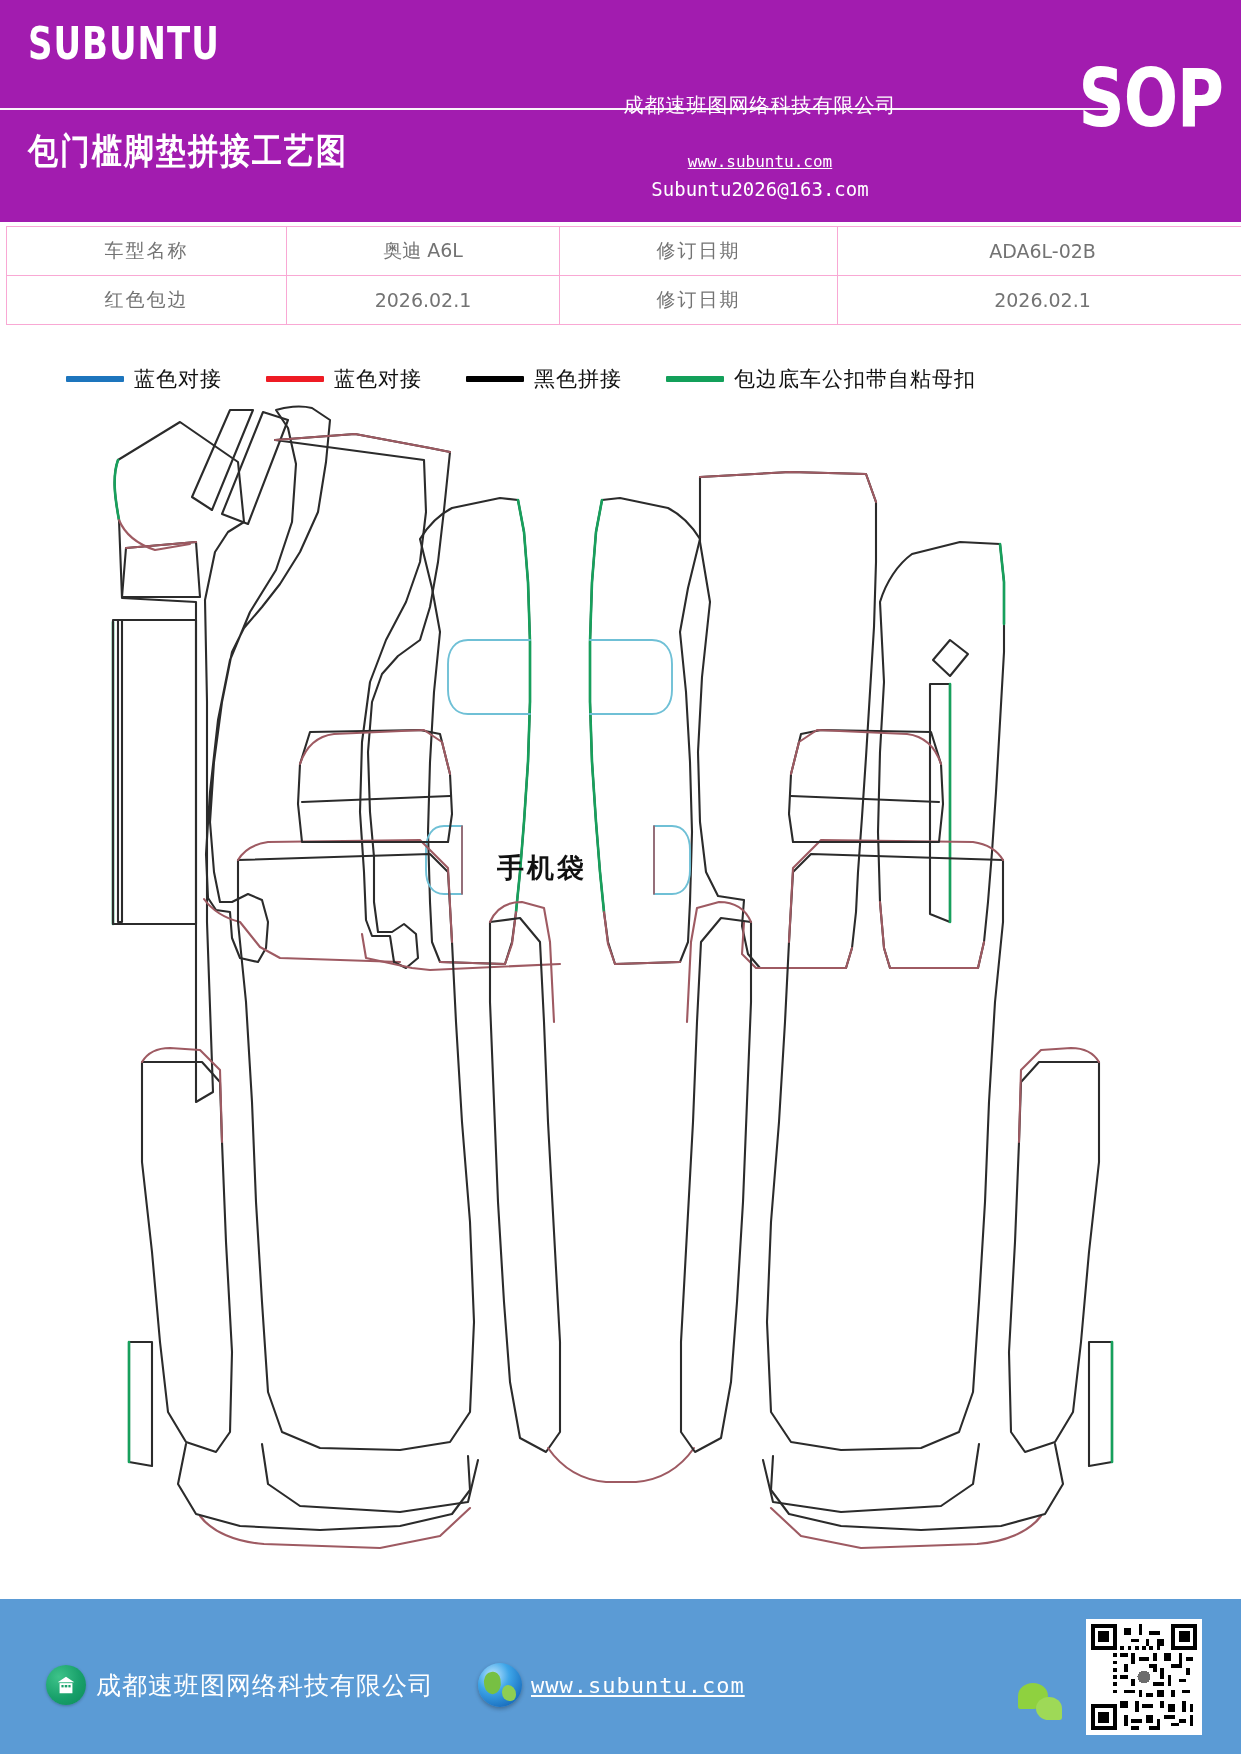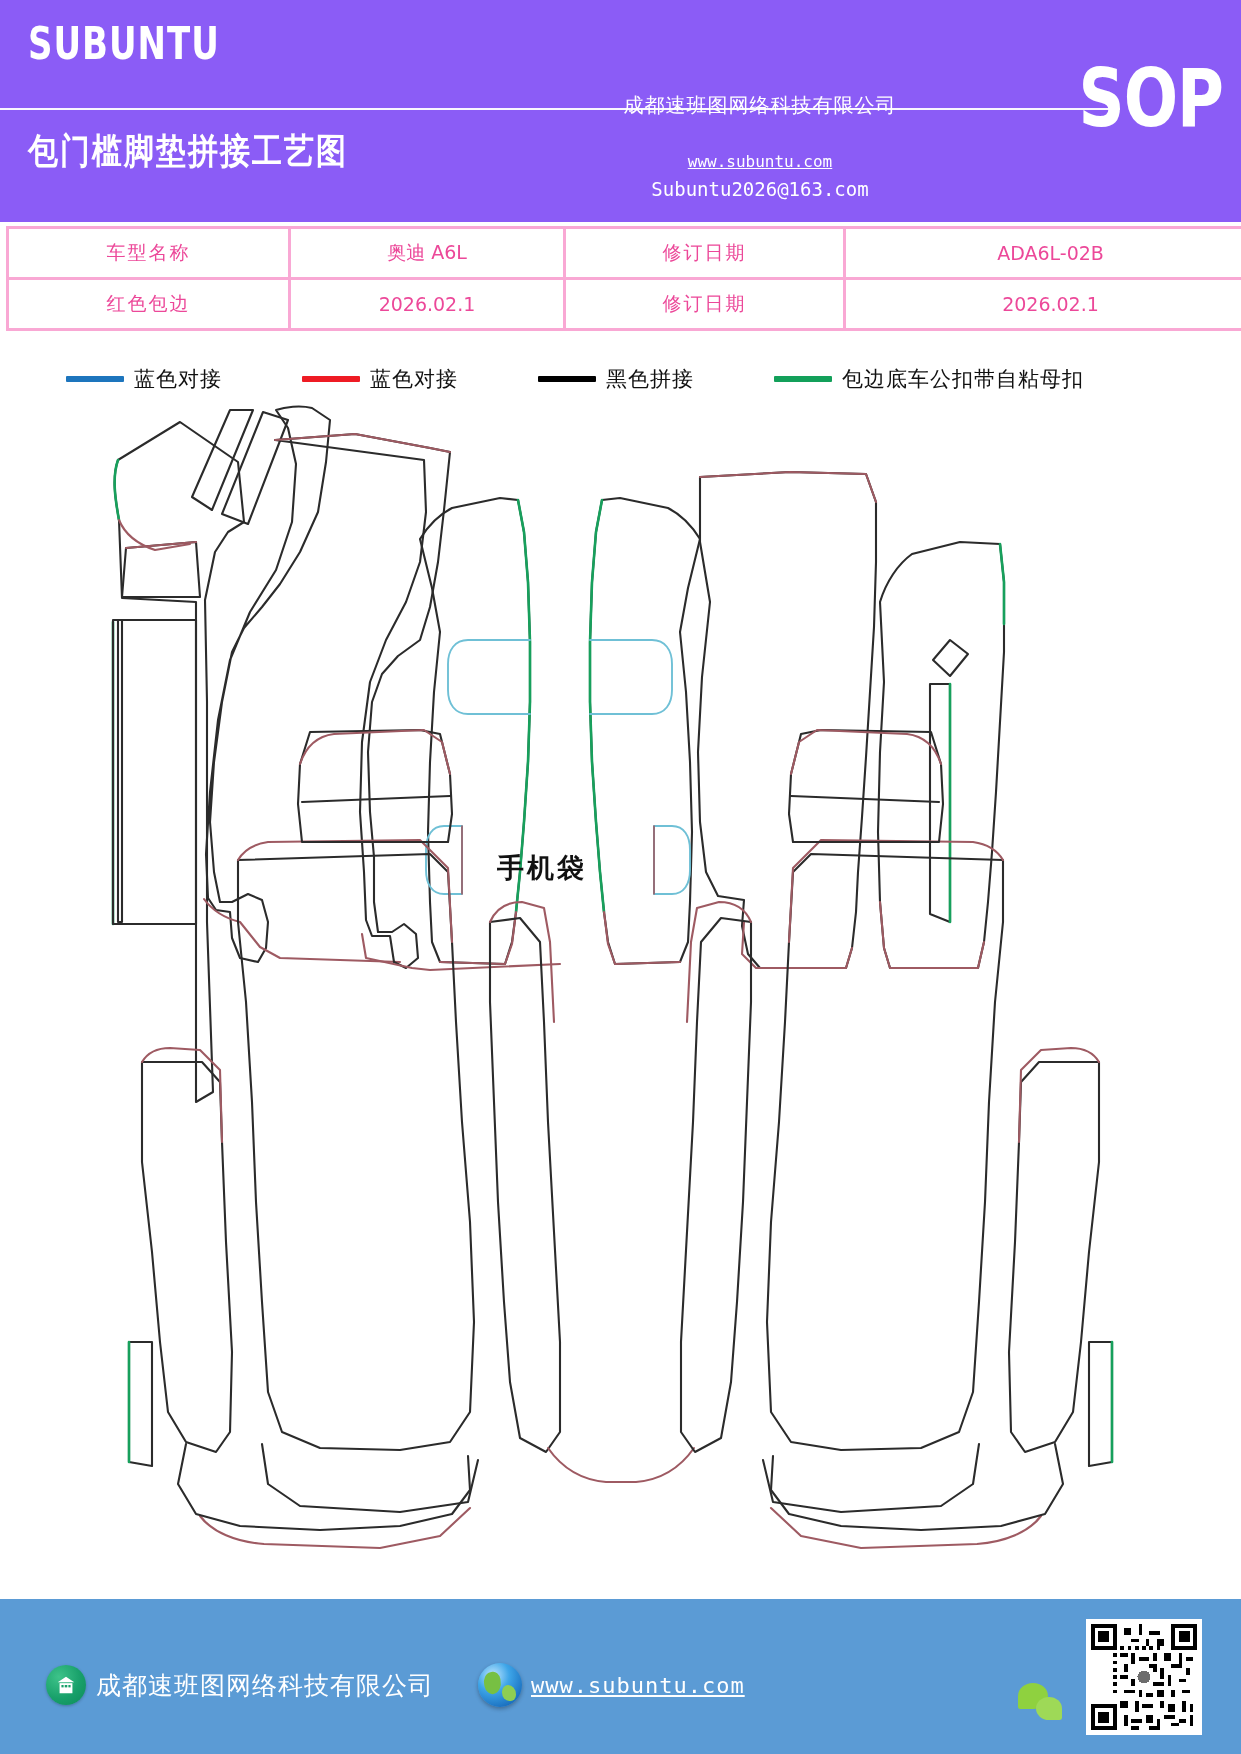--- a/index.html
+++ b/index.html
@@ -7,21 +7,21 @@
   body{
     width:1241px;height:1754px;
     background:#ffffff;
     font-family:"Liberation Sans","DejaVu Sans",sans-serif;
     overflow:hidden;
     position:relative;
   }
   
   .header{
     position:absolute;left:0;top:0;width:1241px;height:222px;
-    background:#8b5cf6;
+    background:#a21caf;
   }
   .brand{
     position:absolute;left:28px;top:18px;
     color:#ffffff;
     font-family:"DejaVu Sans",sans-serif;
     font-weight:700;
     font-size:34px;
     letter-spacing:1px;
     transform:scaleY(1.28);
     transform-origin:left top;
@@ -64,39 +64,39 @@
     color:#ffffff;font-size:19px;
     font-family:"DejaVu Sans Mono","Liberation Mono",monospace;
   }
   
   .info-table{
     position:absolute;left:6px;top:226px;width:1229px;
     border-collapse:collapse;
     table-layout:fixed;
   }
   .info-table td{
-    border:3px solid #f9a8d4;
+    border:1px solid #f9a8d4;
     height:46px;
     text-align:center;
     vertical-align:middle;
     font-size:19px;
-    color:#ec4899;
+    color:#737373;
     font-family:"DejaVu Sans","Liberation Serif",serif;
     letter-spacing:2px;
   }
   .info-table td.val{
     font-family:"DejaVu Sans","Liberation Sans",sans-serif;
     letter-spacing:0px;
     font-weight:500;
   }
   .c1{width:277px}.c2{width:270px}.c3{width:275px}.c4{width:407px}
   
   .legend{
     position:absolute;left:0;top:356px;width:1241px;height:46px;
-    display:flex;align-items:center;gap:36px;
+    display:flex;align-items:center;
   }
   .legend-item{display:flex;align-items:center;}
   .legend-swatch{
     width:58px;height:6px;border-radius:1px;margin-right:10px;
   }
   .legend-label{
     font-size:21px;color:#111;
     font-family:"DejaVu Sans","Liberation Serif",serif;
     letter-spacing:1px;white-space:nowrap;
   }

